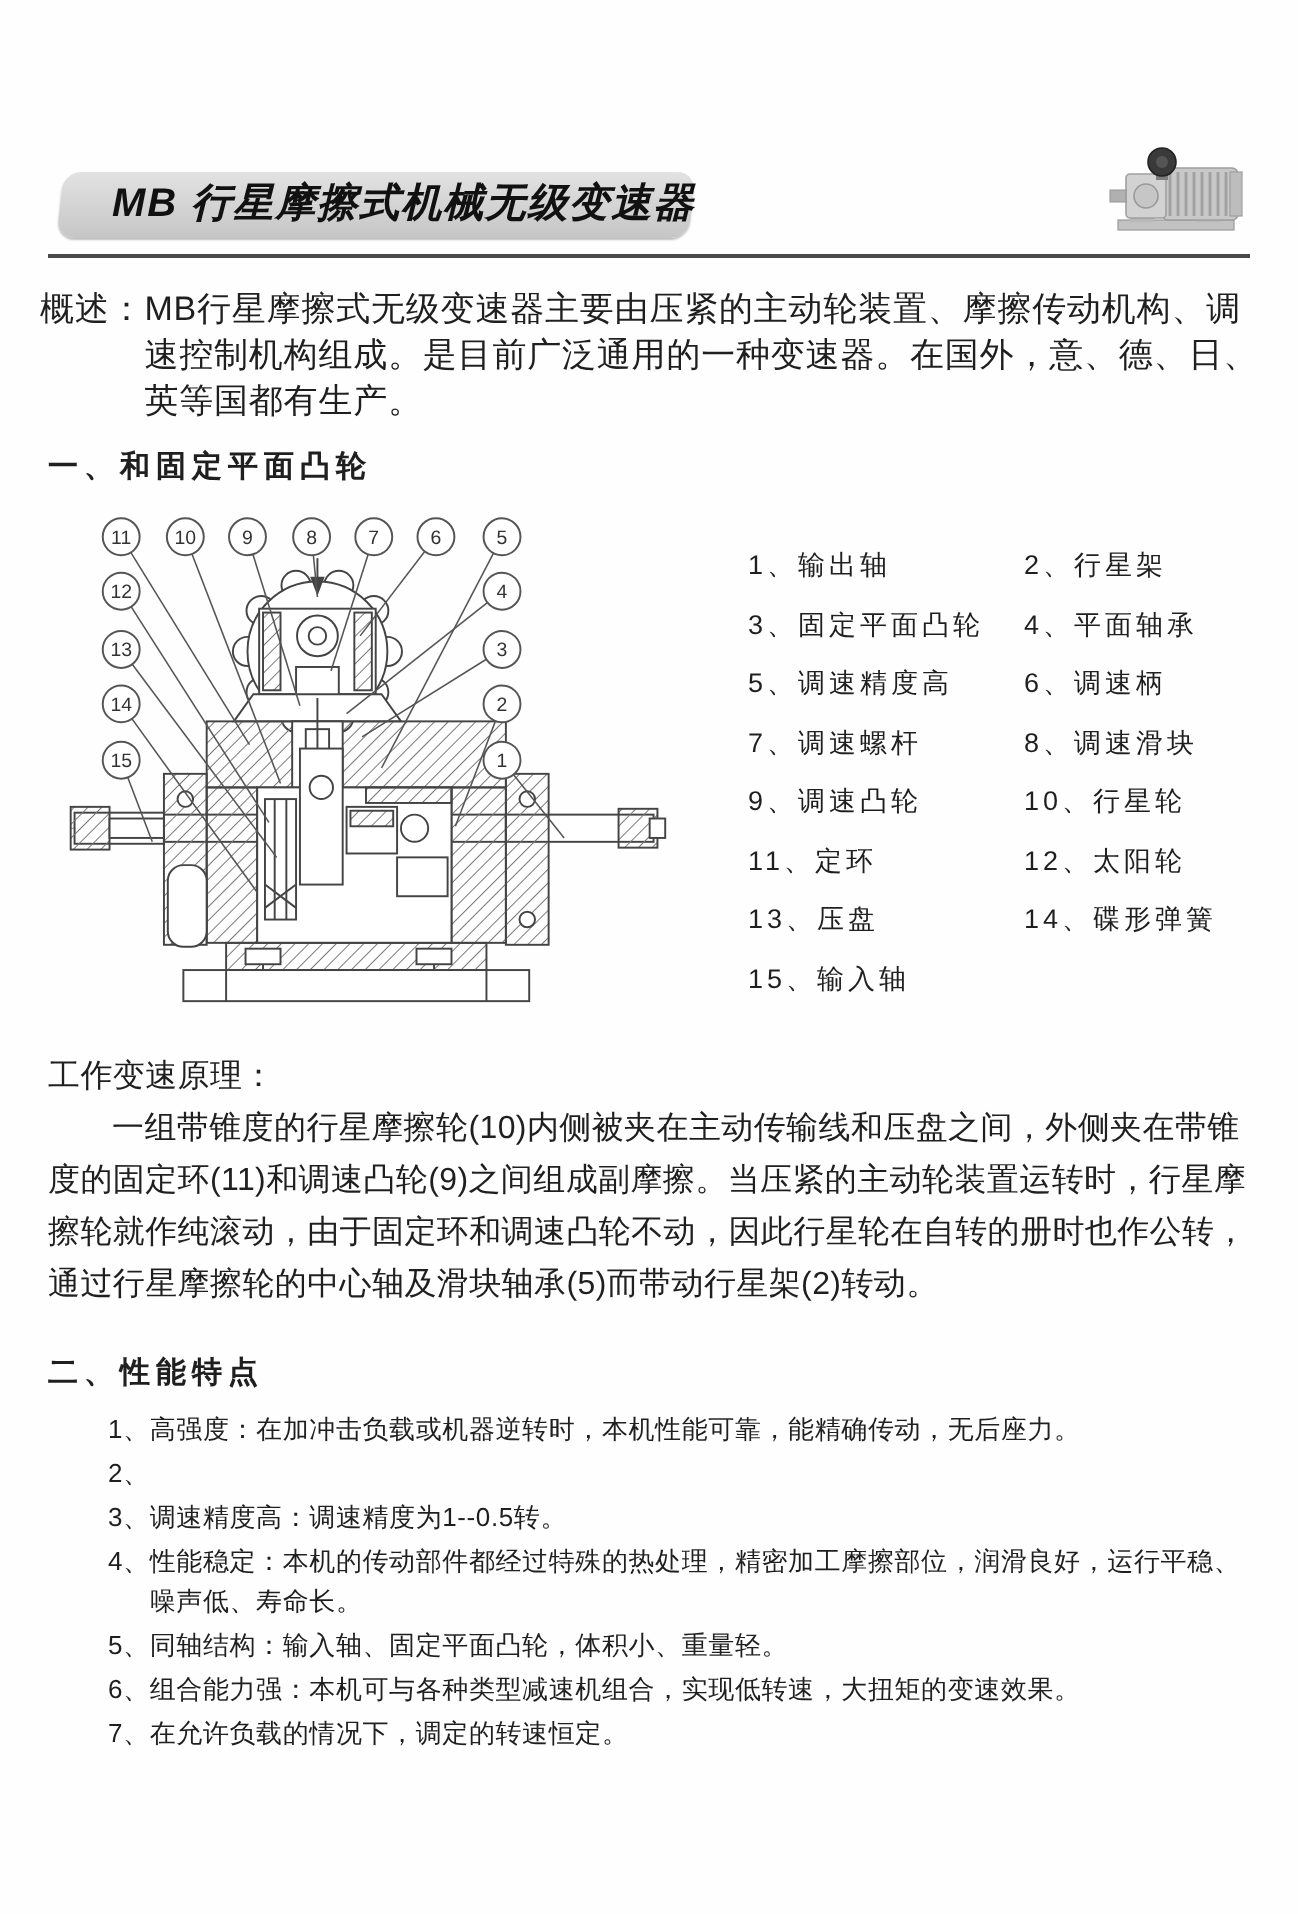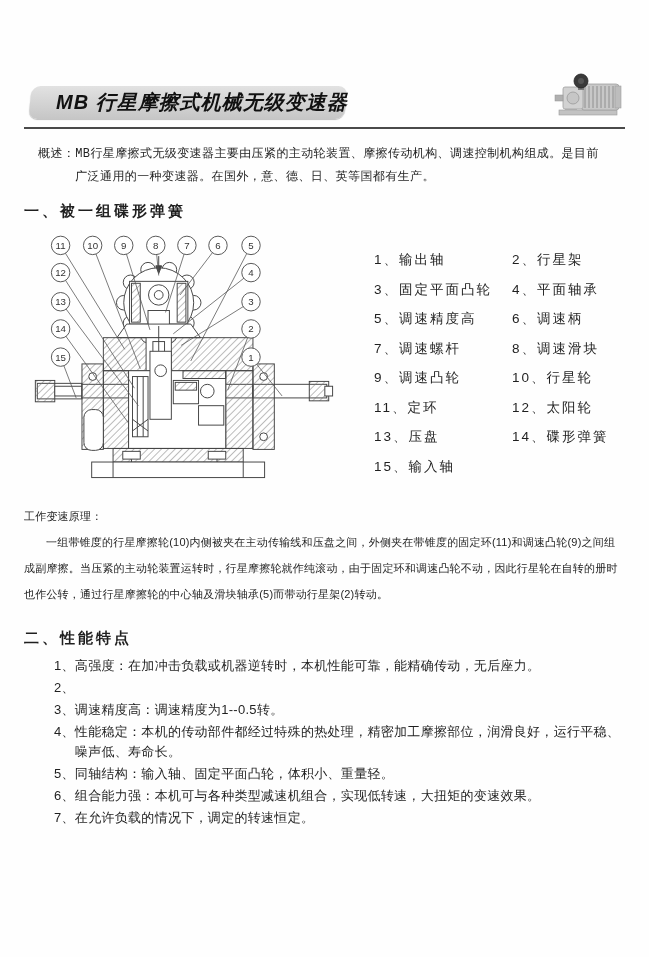--- a/index.html
+++ b/index.html
@@ -4,30 +4,30 @@
 <style>
   html,body{margin:0;padding:0;}
   body{width:649px;height:957px;background:#fafafa;font-family:"Liberation Sans","DejaVu Sans",sans-serif;}
   .page{position:relative;width:649px;height:957px;background:#fefefe;overflow:hidden;color:var(--text,#1f1f1f);}
   .title-bar{margin:86px 0 0 30px;width:316px;height:33px;background:linear-gradient(180deg,#e2e2e2,#c6c6c6);
     border-radius:9px;transform:skewX(-6deg);box-shadow:0 1px 1px rgba(0,0,0,.25);}
   .title-bar .tt{display:block;transform:skewX(6deg);font-style:italic;font-weight:700;font-size:20px;
     line-height:33px;padding-left:26px;letter-spacing:1px;color:#111;white-space:nowrap;}
   .motor{position:absolute;right:22px;top:72px;width:76px;height:46px;}
   .rule{margin:8px 24px 0;border-top:2px solid var(--rule,#4a4a4a);height:0;}
-  .overview{margin:14px 38px 0;display:flex;font-size:12px;line-height:23px;letter-spacing:.4px;font-weight:500;font-family:Liberation Mono, monospace;}
+  .overview{margin:14px 20px 0;display:flex;font-size:17px;line-height:23px;letter-spacing:.4px;font-weight:500;}
   .overview .lbl{flex:0 0 auto;white-space:nowrap;}
   .sec{margin:12px 24px 0;font-size:15px;font-weight:700;letter-spacing:3px;line-height:20px;}
   .sec2{margin-top:21px;}
   .fig-row{margin:4px 24px 0;display:flex;height:272px;}
   .figure{flex:0 0 318px;}
   .parts{margin-left:32px;padding-top:26px;flex:1;display:grid;grid-template-columns:132px auto;
     column-gap:6px;row-gap:11.5px;align-content:start;font-size:13.5px;line-height:18px;letter-spacing:2px;font-weight:500;}
   .part{display:flex;white-space:nowrap;}
-  .principle{margin:6px 24px 0;font-size:11px;line-height:26px;letter-spacing:.2px;font-weight:500;}
+  .principle{margin:6px 24px 0;font-size:16px;line-height:26px;letter-spacing:.2px;font-weight:500;}
   .p-lead{display:flex;align-items:flex-start;}
   .p-lead .lbl{flex:0 0 auto;white-space:nowrap;}
   .p-para{margin:0;text-indent:2em;}
   .features{margin:8px 24px 0 54px;font-size:13px;line-height:20px;letter-spacing:.3px;font-weight:500;}
   .feature{display:flex;margin-bottom:2px;}
   .feature .fnum{flex:0 0 auto;white-space:nowrap;}
   svg text{font-family:"Liberation Sans","DejaVu Sans",sans-serif;}
 </style>
 </head>
 <body>
@@ -64,21 +64,21 @@
     </svg>
   </div>
 
   <div class="rule"></div>
 
   <div class="overview">
     <span class="lbl">概述：</span>
     <span>MB行星摩擦式无级变速器主要由压紧的主动轮装置、摩擦传动机构、调速控制机构组成。是目前广泛通用的一种变速器。在国外，意、德、日、英等国都有生产。</span>
   </div>
 
-  <div class="sec">一、被一组碟形弹簧</div>
+  <div class="sec">一、和固定平面凸轮</div>
 
   <div class="fig-row">
     <div class="figure">
       <svg id="diagram" width="318" height="272" viewBox="0 0 320 280">
         <defs>
           <pattern id="hatch" patternUnits="userSpaceOnUse" width="5" height="5" patternTransform="rotate(45)">
             <line x1="0" y1="0" x2="0" y2="5" stroke="#777" stroke-width="1"></line>
           </pattern>
         </defs>
         <g stroke="#444" stroke-width="1" fill="none">

